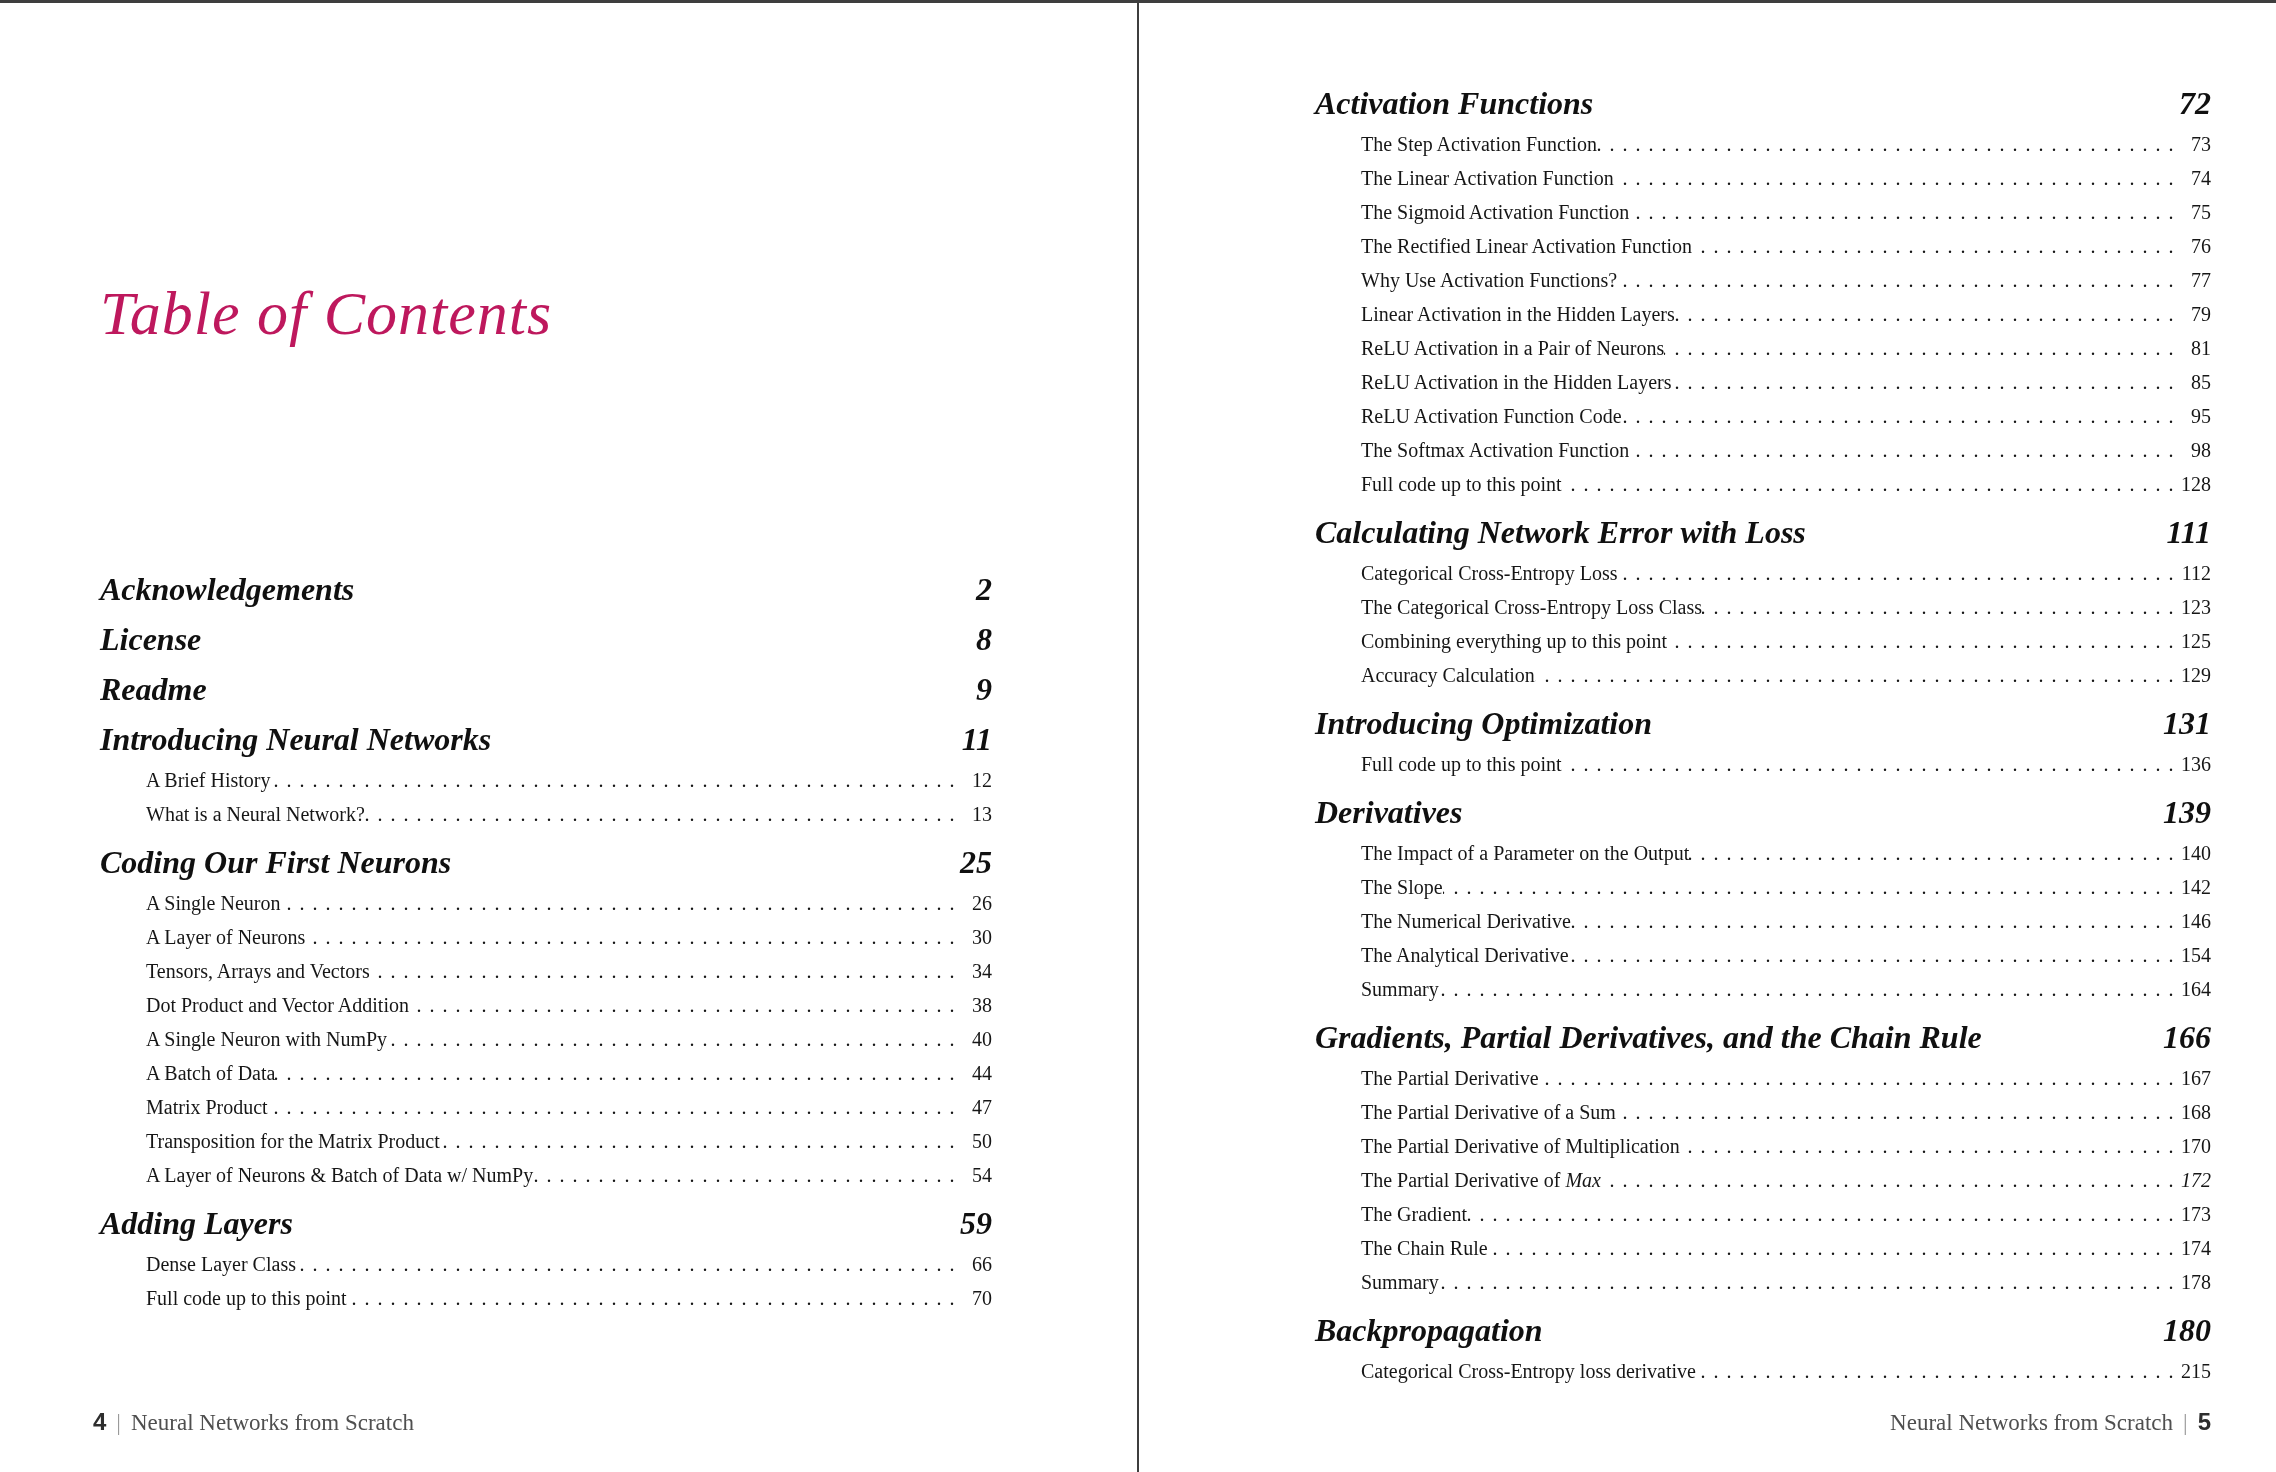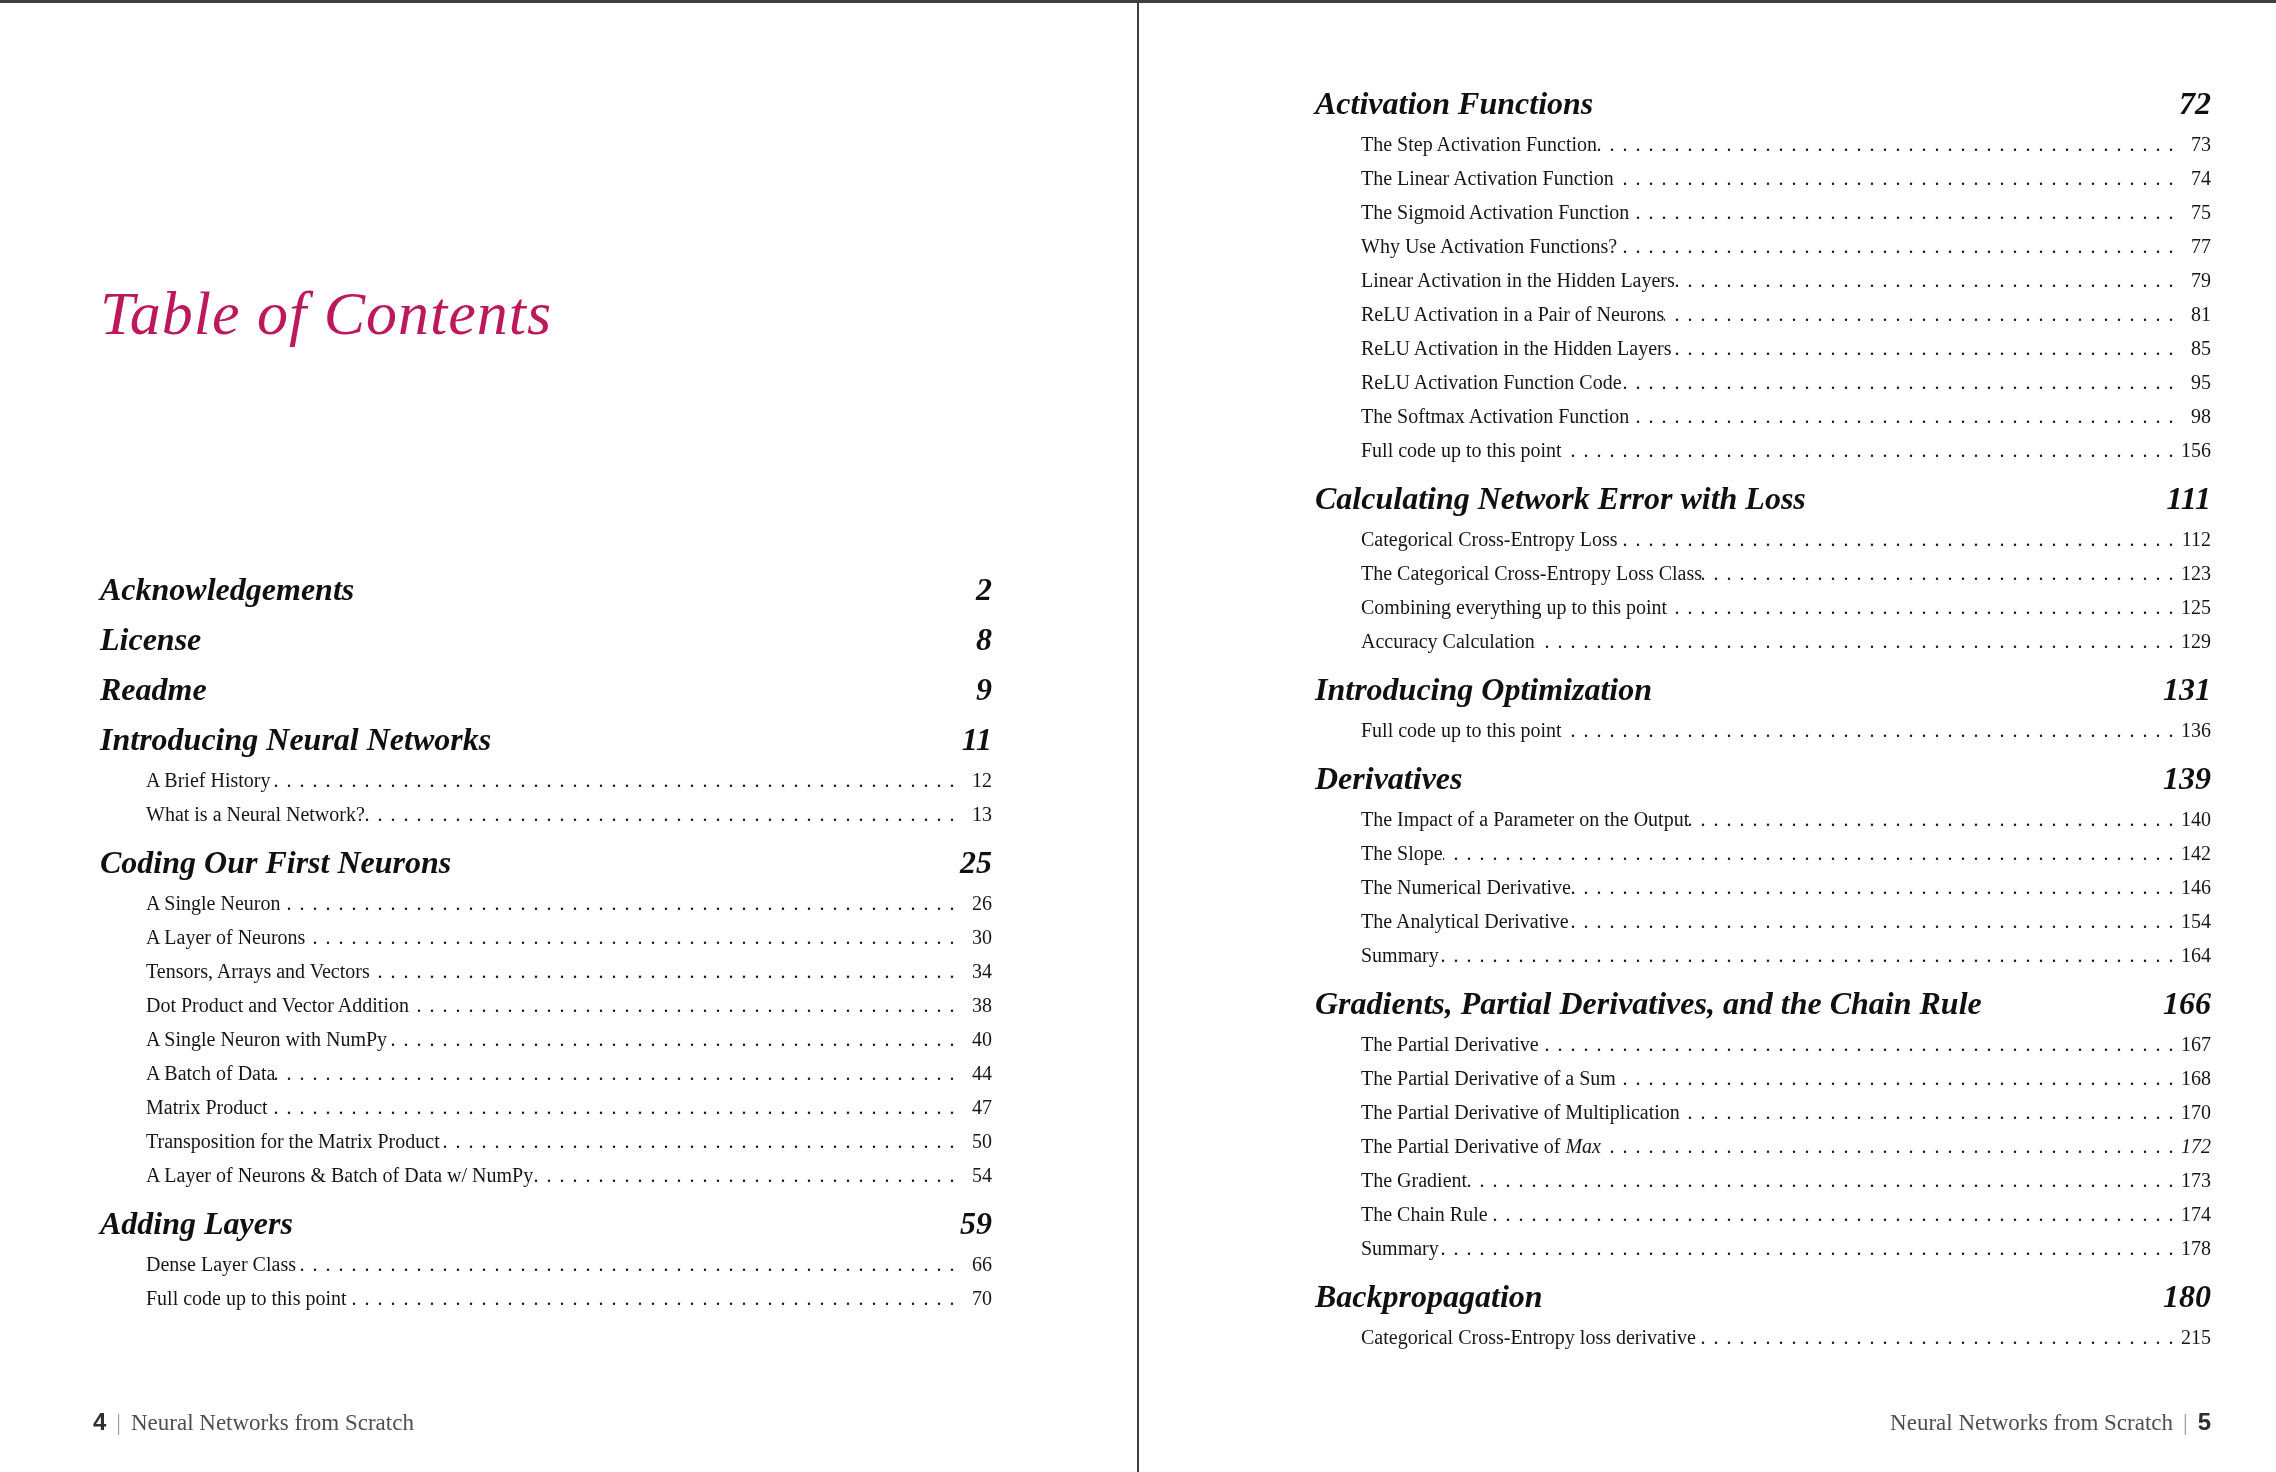--- a/index.html
+++ b/index.html
@@ -194,20 +194,25 @@
           <span class="entry-label">The Linear Activation Function</span>
           <span class="leader"></span>
           <span class="entry-page">74</span>
         </div>
         <div class="entry-row">
           <span class="entry-label">The Sigmoid Activation Function</span>
           <span class="leader"></span>
           <span class="entry-page">75</span>
         </div>
         <div class="entry-row">
+          <span class="entry-label">The Rectified Linear Activation Function</span>
+          <span class="leader"></span>
+          <span class="entry-page">76</span>
+        </div>
+        <div class="entry-row">
           <span class="entry-label">Why Use Activation Functions?</span>
           <span class="leader"></span>
           <span class="entry-page">77</span>
         </div>
         <div class="entry-row">
           <span class="entry-label">Linear Activation in the Hidden Layers</span>
           <span class="leader"></span>
           <span class="entry-page">79</span>
         </div>
         <div class="entry-row">
@@ -226,21 +231,21 @@
           <span class="entry-page">95</span>
         </div>
         <div class="entry-row">
           <span class="entry-label">The Softmax Activation Function</span>
           <span class="leader"></span>
           <span class="entry-page">98</span>
         </div>
         <div class="entry-row">
           <span class="entry-label">Full code up to this point</span>
           <span class="leader"></span>
-          <span class="entry-page">156</span>
+          <span class="entry-page">128</span>
         </div>
       </section>
       <section class="toc-section">
         <div class="chapter-row">
           <span class="chapter-title">Calculating Network Error with Loss</span>
           <span class="chapter-page">111</span>
         </div>
         <div class="entry-row">
           <span class="entry-label">Categorical Cross-Entropy Loss</span>
           <span class="leader"></span>

